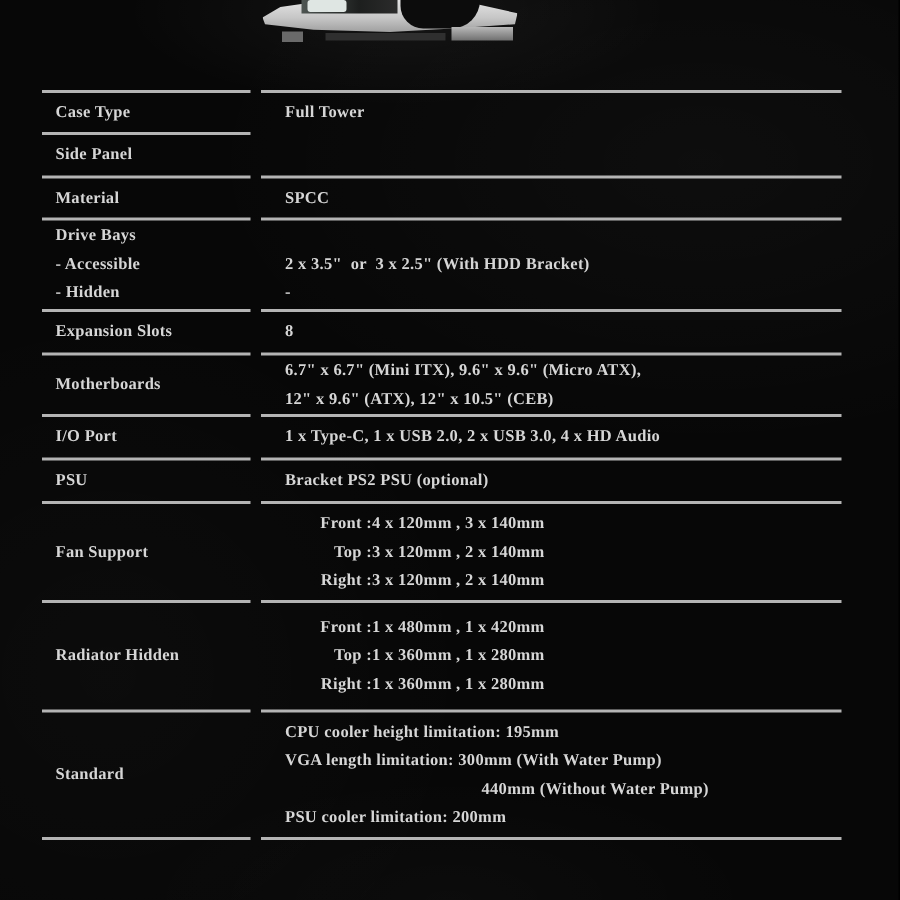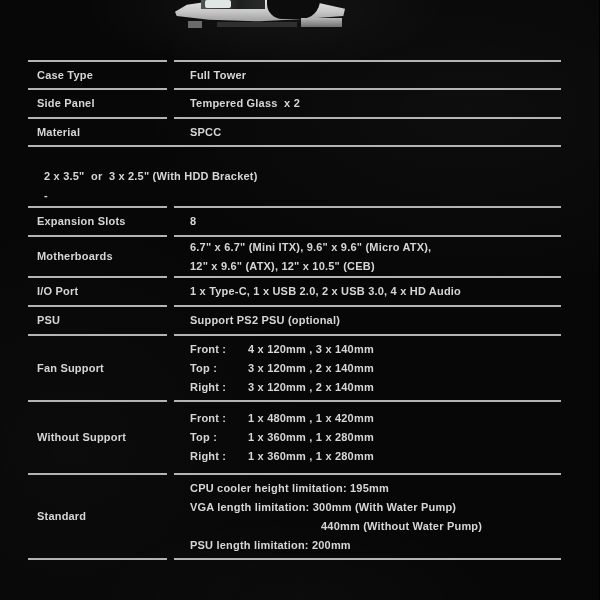--- a/index.html
+++ b/index.html
@@ -1,18 +1,18 @@
 <!DOCTYPE html>
 <html><head>
 <meta charset="utf-8">
 <style>
   html,body{margin:0;padding:0;background:#000;}
   .screen{
     position:relative;width:599px;height:600px;overflow:hidden;
-    font-family:Liberation Sans, sans-serif;
+    font-family:Liberation Serif, serif;
     background:
       radial-gradient(ellipse 260px 90px at 265px 8px, rgba(255,255,255,0.05), transparent 70%),
       radial-gradient(ellipse 520px 300px at 78% 18%, rgba(255,255,255,0.028), transparent 65%),
       radial-gradient(ellipse 420px 420px at 12% 75%, rgba(255,255,255,0.018), transparent 60%),
       radial-gradient(ellipse 300px 120px at 50% 100%, rgba(255,255,255,0.02), transparent 70%),
       #070707;
     color:#d6d6d6;
   }
   
   .photo{position:absolute;left:175px;top:0;width:175px;height:36px;}
@@ -32,21 +32,21 @@
   .spec{position:absolute;left:28px;top:60px;width:533px;}
   .row{display:flex;gap:7px;}
   .cell{
     box-sizing:border-box;border-top:2px solid rgba(195,195,195,0.92);
     display:flex;flex-direction:column;justify-content:center;
   }
   .label{width:139px;padding-left:9px;}
   .value{flex:1;padding-left:16px;}
   .vline{min-height:19px;line-height:19px;font-size:11px;font-weight:700;
     letter-spacing:0.2px;white-space:pre-wrap;}
-  .pos{display:inline-block;width:58px;}
+  .pos{display:inline-block;width:58px;text-align:right;}
   .indent{padding-left:131px;}
   .r0{height:28px}.r1{height:28px}.r2{height:29px}.r3{height:28px}
   .r4{height:61px}.r5{height:29px}.r6{height:41px}.r7{height:29px}
   .r8{height:29px}.r9{height:66px}.r10{height:73px}.r11{height:85px}
   .rend{height:2px}
 </style>
 </head>
 <body>
 
 <div class="screen">
@@ -70,35 +70,37 @@
       <div class="cell value">
         <div class="vline">Full Tower</div>
       </div>
     </div>
 
 
     <div class="row r2">
       <div class="cell label">
         <div class="vline">Side Panel</div>
       </div>
-      <div class="cell value">
-        <div class="vline">Tempered Glass  x 2</div>
-      </div>
     </div>
 
     <div class="row r3">
       <div class="cell label">
         <div class="vline">Material</div>
       </div>
       <div class="cell value">
         <div class="vline">SPCC</div>
       </div>
     </div>
 
     <div class="row r4">
+      <div class="cell label">
+        <div class="vline">Drive Bays</div>
+        <div class="vline">- Accessible</div>
+        <div class="vline">- Hidden</div>
+      </div>
       <div class="cell value">
         <div class="vline"></div>
         <div class="vline">2 x 3.5"  or  3 x 2.5" (With HDD Bracket)</div>
         <div class="vline">-</div>
       </div>
     </div>
 
     <div class="row r5">
       <div class="cell label">
         <div class="vline">Expansion Slots</div>
@@ -125,55 +127,55 @@
       <div class="cell value">
         <div class="vline">1 x Type-C, 1 x USB 2.0, 2 x USB 3.0, 4 x HD Audio</div>
       </div>
     </div>
 
     <div class="row r8">
       <div class="cell label">
         <div class="vline">PSU</div>
       </div>
       <div class="cell value">
-        <div class="vline">Support PS2 PSU (optional)</div>
+        <div class="vline">Bracket PS2 PSU (optional)</div>
       </div>
     </div>
 
     <div class="row r9">
       <div class="cell label">
         <div class="vline">Fan Support</div>
       </div>
       <div class="cell value">
         <div class="vline"><span class="pos">Front :</span><span>4 x 120mm , 3 x 140mm</span></div>
         <div class="vline"><span class="pos">Top :</span><span>3 x 120mm , 2 x 140mm</span></div>
         <div class="vline"><span class="pos">Right :</span><span>3 x 120mm , 2 x 140mm</span></div>
       </div>
     </div>
 
     <div class="row r10">
       <div class="cell label">
-        <div class="vline">Without Support</div>
+        <div class="vline">Radiator Hidden</div>
       </div>
       <div class="cell value">
         <div class="vline"><span class="pos">Front :</span><span>1 x 480mm , 1 x 420mm</span></div>
         <div class="vline"><span class="pos">Top :</span><span>1 x 360mm , 1 x 280mm</span></div>
         <div class="vline"><span class="pos">Right :</span><span>1 x 360mm , 1 x 280mm</span></div>
       </div>
     </div>
 
     <div class="row r11">
       <div class="cell label">
         <div class="vline">Standard</div>
       </div>
       <div class="cell value">
         <div class="vline">CPU cooler height limitation: 195mm</div>
         <div class="vline">VGA length limitation: 300mm (With Water Pump)</div>
         <div class="vline indent">440mm (Without Water Pump)</div>
-        <div class="vline">PSU length limitation: 200mm</div>
+        <div class="vline">PSU cooler limitation: 200mm</div>
       </div>
     </div>
 
     <div class="row rend">
       <div class="cell label"></div>
       <div class="cell value"></div>
     </div>
 
   </div>
 </div>

